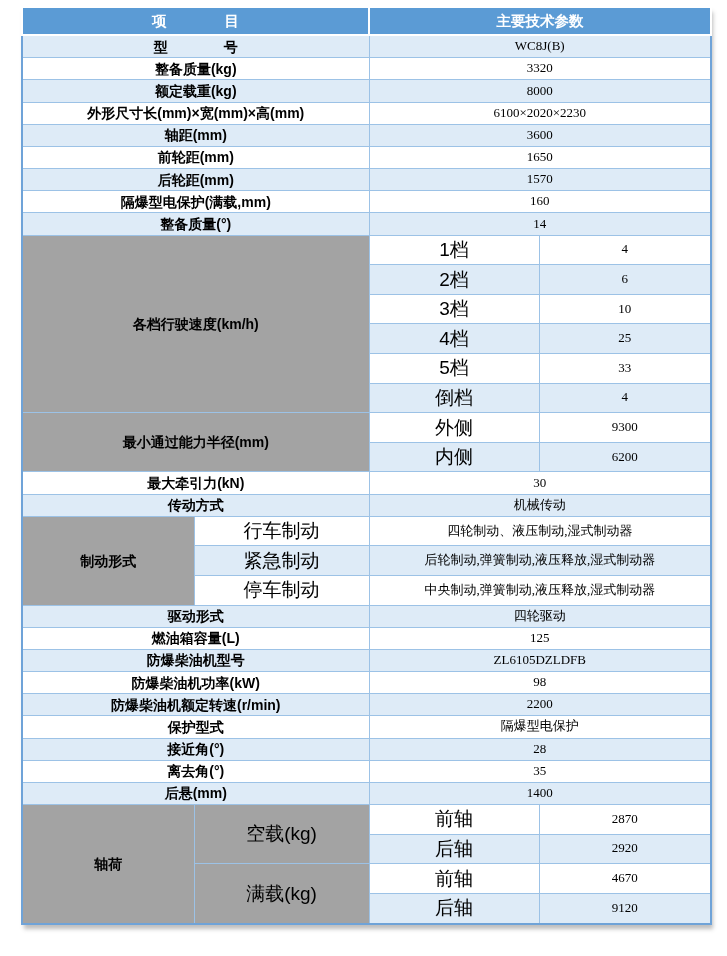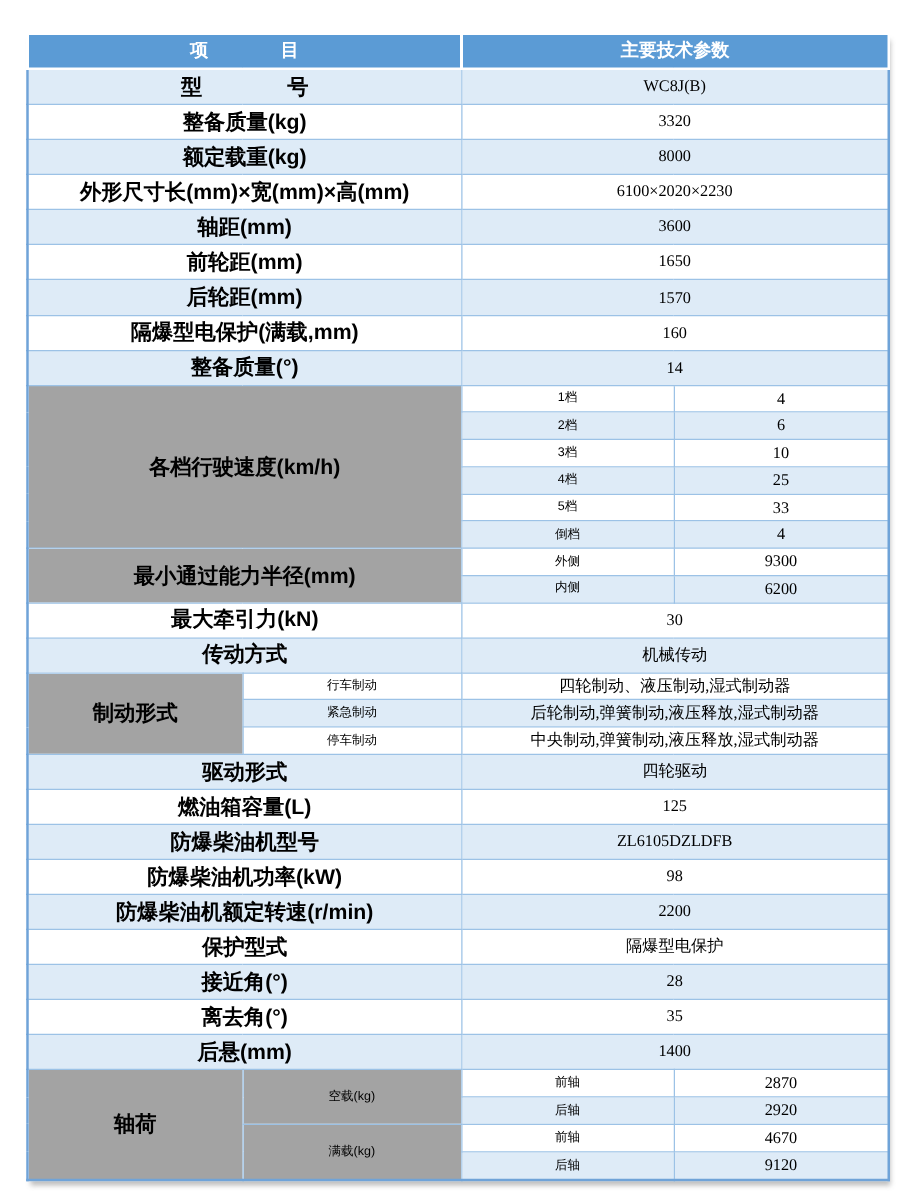--- a/index.html
+++ b/index.html
@@ -13,21 +13,21 @@
   .page {
     position: relative;
     width: 727px;
     height: 956px;
     background: #ffffff;
     overflow: hidden;
   }
   table.spec {
     position: absolute;
     left: 21px;
-    top: 26px;
+    top: 6px;
     width: 689px;
     height: 919px;
     border-collapse: collapse;
     table-layout: fixed;
     border: 2.5px solid #6FA3D8;
     box-shadow: 2px 5px 4px -1px rgba(110,110,110,0.45);
     background: #ffffff;
   }
   table.spec td {
     border: 1.6px solid #9CC2E6;
@@ -43,22 +43,22 @@
   tr.hdr-row td {
     background: #5B9BD5;
     border: 2px solid #FFFFFF;
     color: #FFFFFF;
     font-weight: bold;
     font-size: 14.5px;
   }
   tr.r-blue  { background: #DEEBF7; }
   tr.r-white { background: #FFFFFF; }
   td.merged  { background: #a3a3a3; }
-  td.k-l { font-weight: bold; font-size: 17px; }
-  td.k-s { font-weight: normal; font-size: 10px; }
+  td.k-l { font-weight: bold; font-size: 14px; }
+  td.k-s { font-weight: normal; font-size: 19px; }
   td.k-v {
     font-weight: normal;
     font-size: 13px;
     font-family: "Liberation Serif", serif;
   }
 </style>
 </head>
 <body>
 
 <div class="page">

